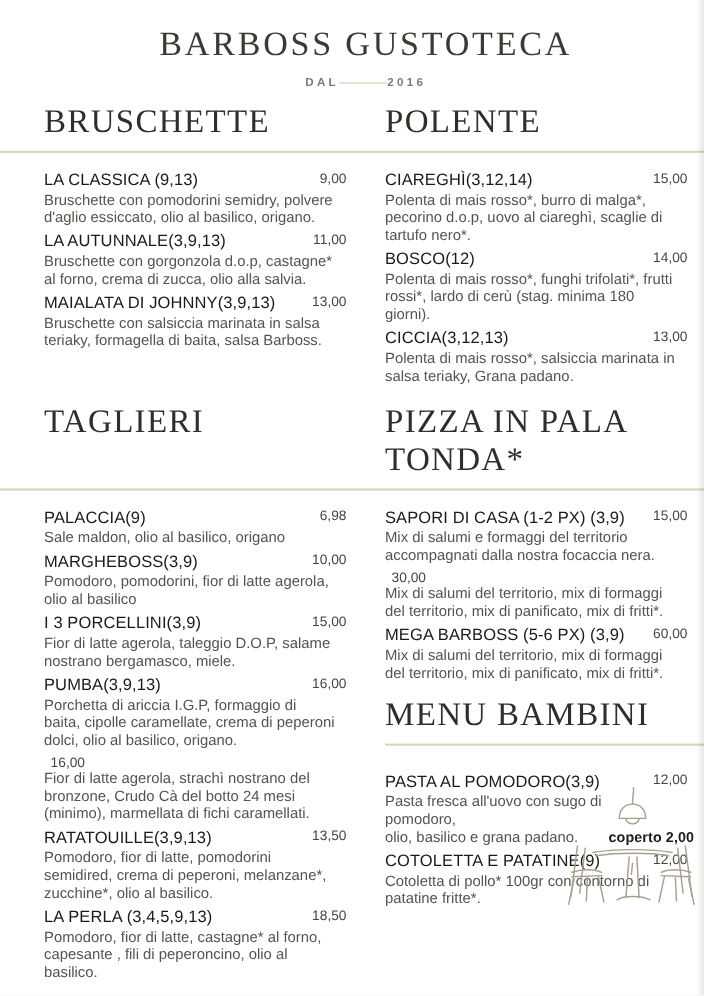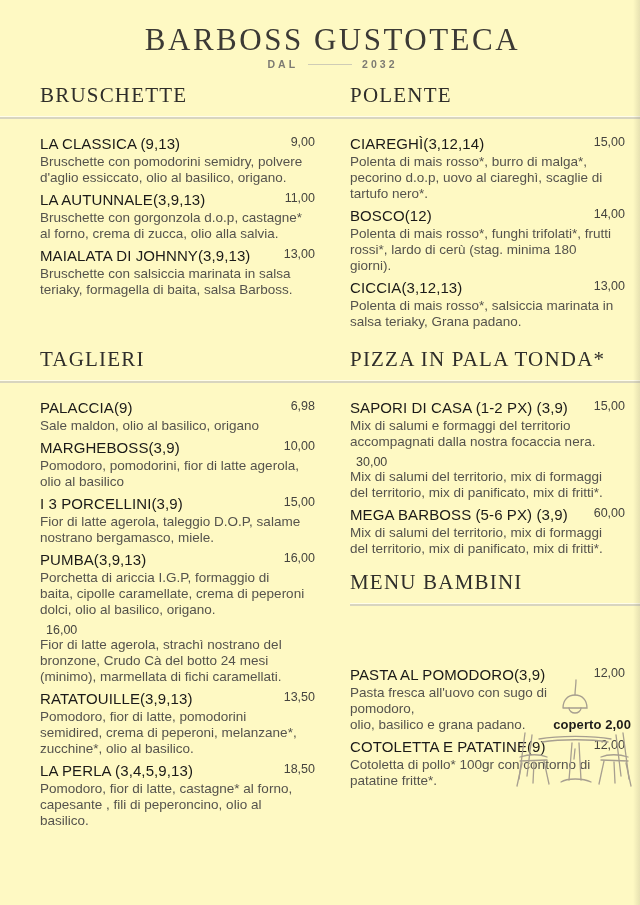--- a/index.html
+++ b/index.html
@@ -6,50 +6,51 @@
   body{
     width:640px;height:905px;
     font-family:"Liberation Sans",sans-serif;
     background:#ECEBE6;
   }
   .page{
     position:relative;
     width:640px;height:905px;
     box-sizing:border-box;
     padding:0 15px 0 40px;
-    background:#fef9c3;
+    background:#ffffff;
     overflow:hidden;
   }
   .page::after{
     content:"";position:absolute;top:0;bottom:0;right:0;width:7px;
     background:linear-gradient(to right,rgba(110,105,90,0),rgba(110,105,90,0.16));
     pointer-events:none;
   }
   
   .masthead{text-align:center;padding-top:22px;}
   .title{
     margin:0;
     font-family:"Liberation Serif",serif;
     font-weight:400;
     font-size:31px;
     letter-spacing:2.5px;
     color:#3C3A35;
   }
   .established{
-    display:flex;align-items:center;justify-content:center;gap:10px;
+    margin-top:11px;
+    display:flex;align-items:center;justify-content:center;gap:0;
     font-size:10.5px;letter-spacing:3px;color:#7D7B73;font-weight:600;
   }
   .established .mini-rule{width:44px;height:1px;background:#CFCCB6;}
   
   .cols{display:grid;grid-template-columns:1fr 1fr;column-gap:35px;}
   h2.section-title{
     margin:13px 0 9px;
     font-family:"Liberation Serif",serif;
     font-weight:500;
-    font-size:21px;
+    font-size:30px;
     letter-spacing:1.2px;
     color:#2F2E2A;
   }
   .rule{
     height:2px;background:#D8D5BF;
     margin-left:-40px;margin-right:-15px;
     box-shadow:0 -1px 0 rgba(255,255,255,0.65);
   }
   .rule.col-rule{margin-left:0;}
   .items-row{padding-top:15px;align-items:start;}
@@ -66,21 +67,21 @@
   .item-price{
     margin-left:6px;white-space:nowrap;
     font-size:12.5px;color:#45443F;position:relative;top:1px;
   }
   .item-desc{
     margin:1px 0 0;padding-right:10px;
     font-size:13.5px;line-height:16px;color:#55534D;
     white-space:pre-line;
   }
   .subsection-title{margin-top:14px;margin-bottom:6px;}
-  .subsection-pad{padding-top:23px;margin-top:36px;}
+  .subsection-pad{padding-top:23px;}
   
   .coperto{
     position:absolute;right:-10px;bottom:0;
     width:122px;height:116px;
   }
   .coperto svg{position:absolute;inset:0;}
   .coperto-label{
     position:absolute;top:40px;right:4px;
     font-size:13px;font-weight:700;color:#1D1C1A;letter-spacing:0.1px;
   }
@@ -88,21 +89,21 @@
 </head>
 <body>
 
 <div class="page">
 
   <div class="masthead">
     <h1 class="title">BARBOSS GUSTOTECA</h1>
     <div class="established">
       <span>DAL</span>
       <span class="mini-rule"></span>
-      <span>2032</span>
+      <span>2016</span>
     </div>
   </div>
 
   <div class="cols">
     <h2 class="section-title">BRUSCHETTE</h2>
     <h2 class="section-title">POLENTE</h2>
   </div>
   <div class="rule"></div>
 
   <div class="cols items-row">

